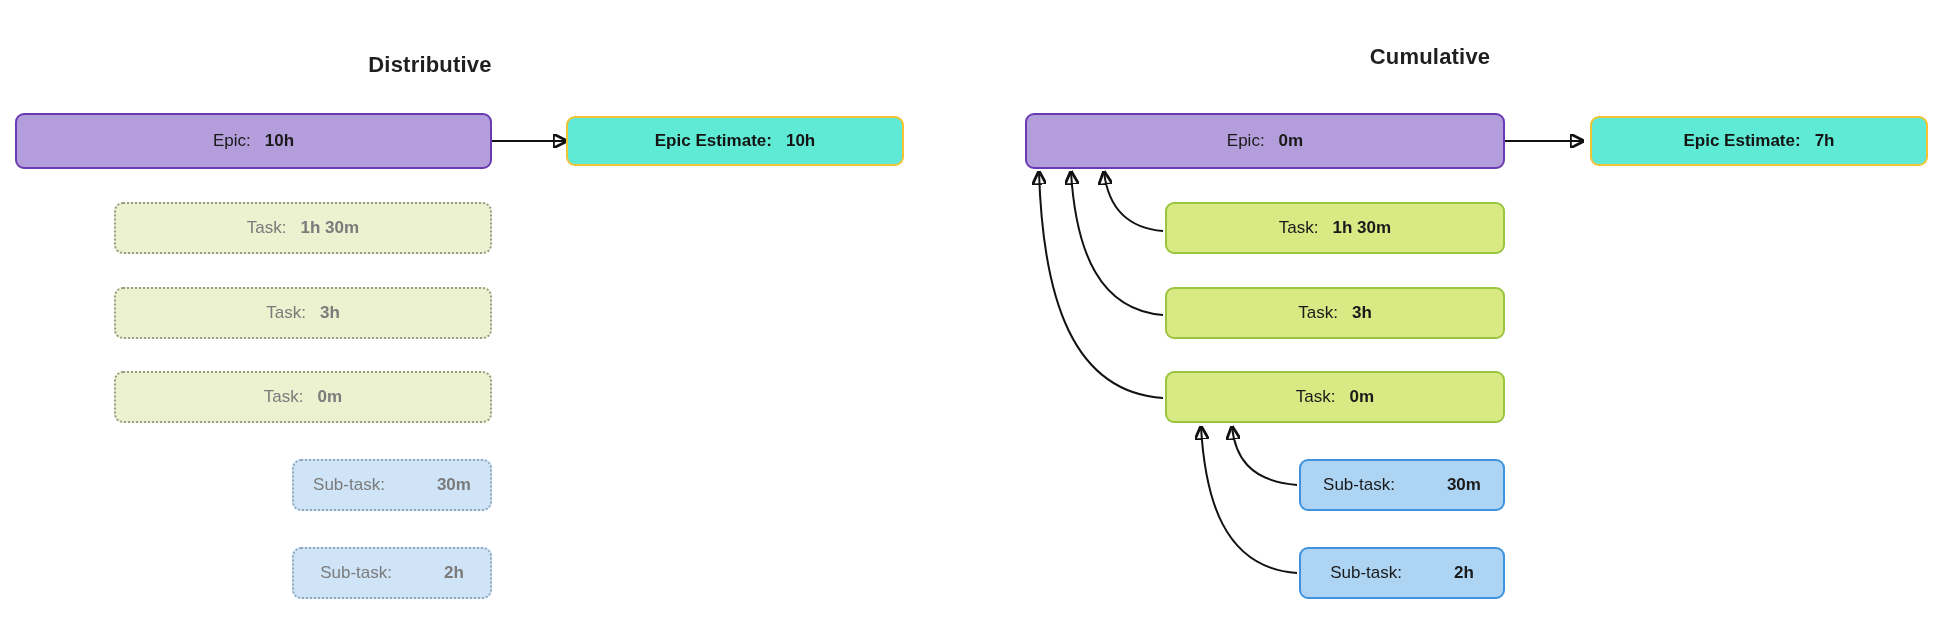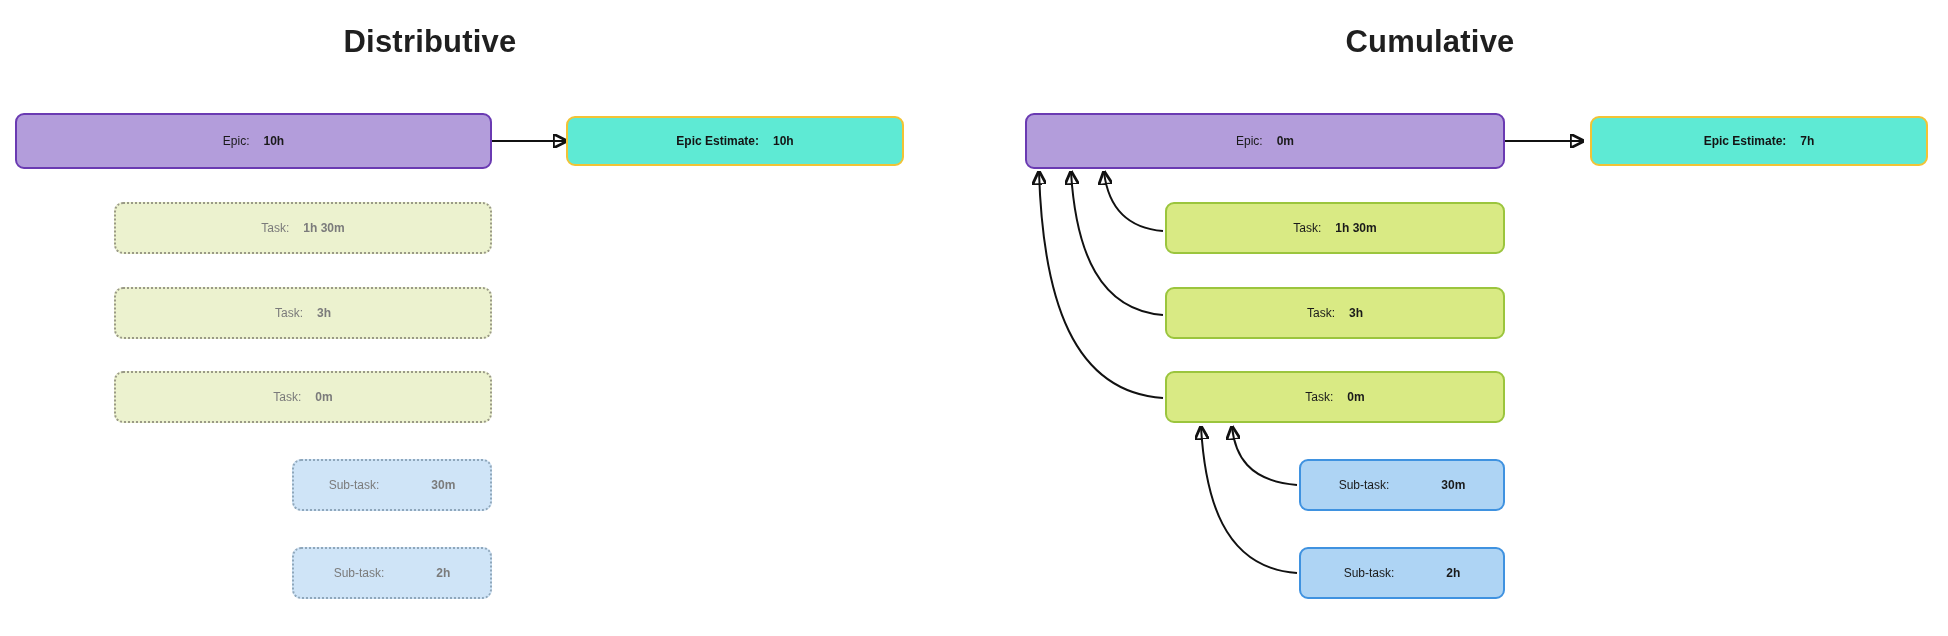--- a/index.html
+++ b/index.html
@@ -12,38 +12,39 @@
   }
   #canvas {
     position: relative;
     width: 1948px;
     height: 636px;
     background: #ffffff;
     overflow: hidden;
   }
   .panel-title {
     position: absolute;
-    font-size: 31px;
+    font-size: 22px;
     font-weight: bold;
     color: #1f1f1f;
     text-align: center;
     white-space: nowrap;
     letter-spacing: 0.2px;
+    margin-top: 28px;
   }
   #title-distributive { left: 140px; top: 24px; width: 580px; }
-  #title-cumulative  { left: 1140px; top: 24px; width: 580px; }
+  #title-cumulative  { left: 1140px; top: 16px; width: 580px; }
 
   .node {
     position: absolute;
     box-sizing: border-box;
     display: flex;
     align-items: center;
     justify-content: center;
     border-radius: 9px;
-    font-size: 12px;
+    font-size: 17px;
     white-space: nowrap;
   }
   .node .lbl { font-weight: normal; }
   .node .val { font-weight: bold; padding-left: 6px; margin-left: 8px; }
 
   
   .epic {
     background: #b39ddb;
     border: 2px solid #6a3ab2;
     color: #1a1a1a;

